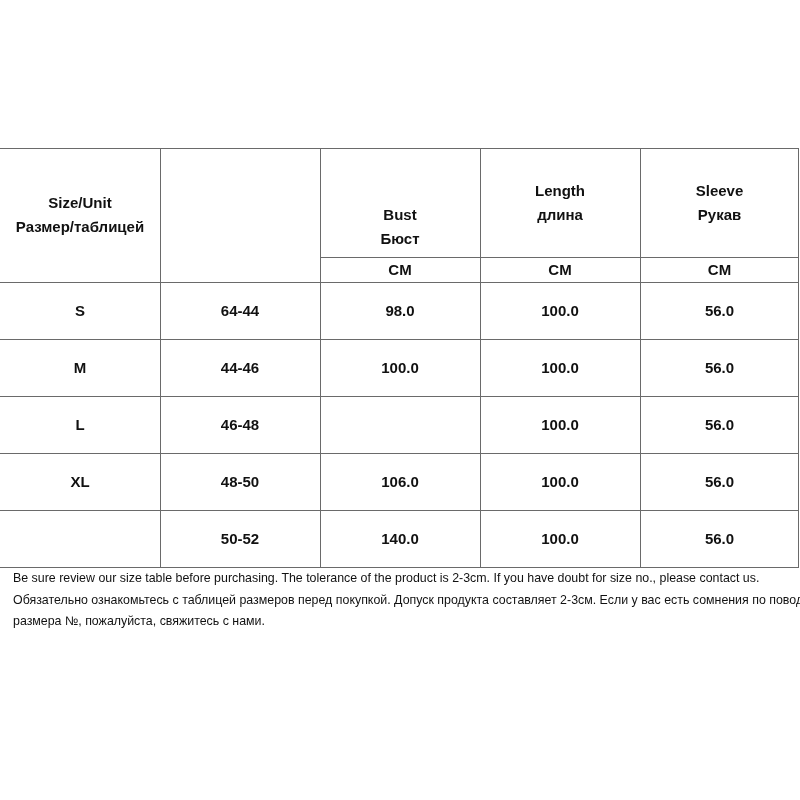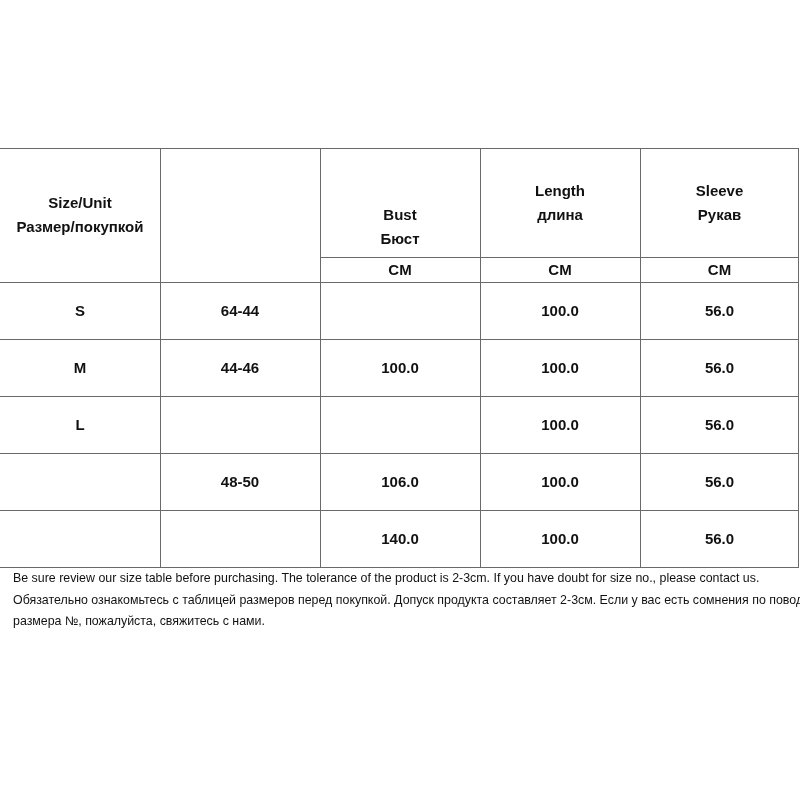--- a/index.html
+++ b/index.html
@@ -30,58 +30,62 @@
     <div class="hline" style="top:419px;width:799px"></div>
 
     <div class="vline" style="left:160px;top:0;height:420px"></div>
     <div class="vline" style="left:320px;top:0;height:420px"></div>
     <div class="vline" style="left:480px;top:0;height:420px"></div>
     <div class="vline" style="left:640px;top:0;height:420px"></div>
     <div class="vline" style="left:798px;top:0;height:420px"></div>
 
     <div class="cell" style="left:0;top:0;width:160px;height:134px">
       <span>Size/Unit</span>
-      <span>Размер/покупкой</span>
+      <span>Размер/таблицей</span>
     </div>
     <div class="cell" style="left:320px;top:8px;width:160px;height:109px;padding-top:16px">
       <span>Bust</span>
       <span>Бюст</span>
     </div>
     <div class="cell" style="left:640px;top:0;width:159px;height:109px">
       <span>Sleeve</span>
       <span>Рукав</span>
     </div>
     <div class="cell" style="left:480px;top:0;width:160px;height:109px">
       <span>Length</span>
       <span>длина</span>
     </div>
     <div class="cell" style="left:320px;top:109px;width:160px;height:25px">CM</div>
     <div class="cell" style="left:480px;top:109px;width:160px;height:25px">CM</div>
     <div class="cell" style="left:640px;top:109px;width:159px;height:25px">CM</div>
 
     <div class="cell" style="left:0;top:134px;width:160px;height:57px">S</div>
     <div class="cell" style="left:160px;top:134px;width:160px;height:57px">64-44</div>
+    <div class="cell" style="left:320px;top:134px;width:160px;height:57px">98.0</div>
     <div class="cell" style="left:480px;top:134px;width:160px;height:57px">100.0</div>
     <div class="cell" style="left:640px;top:134px;width:159px;height:57px">56.0</div>
 
     <div class="cell" style="left:0;top:191px;width:160px;height:57px">M</div>
     <div class="cell" style="left:160px;top:191px;width:160px;height:57px">44-46</div>
     <div class="cell" style="left:320px;top:191px;width:160px;height:57px">100.0</div>
     <div class="cell" style="left:480px;top:191px;width:160px;height:57px">100.0</div>
     <div class="cell" style="left:640px;top:191px;width:159px;height:57px">56.0</div>
 
     <div class="cell" style="left:0;top:248px;width:160px;height:57px">L</div>
+    <div class="cell" style="left:160px;top:248px;width:160px;height:57px">46-48</div>
     <div class="cell" style="left:480px;top:248px;width:160px;height:57px">100.0</div>
     <div class="cell" style="left:640px;top:248px;width:159px;height:57px">56.0</div>
 
+    <div class="cell" style="left:0;top:305px;width:160px;height:57px">XL</div>
     <div class="cell" style="left:160px;top:305px;width:160px;height:57px">48-50</div>
     <div class="cell" style="left:320px;top:305px;width:160px;height:57px">106.0</div>
     <div class="cell" style="left:480px;top:305px;width:160px;height:57px">100.0</div>
     <div class="cell" style="left:640px;top:305px;width:159px;height:57px">56.0</div>
 
+    <div class="cell" style="left:160px;top:362px;width:160px;height:57px">50-52</div>
     <div class="cell" style="left:320px;top:362px;width:160px;height:57px">140.0</div>
     <div class="cell" style="left:480px;top:362px;width:160px;height:57px">100.0</div>
     <div class="cell" style="left:640px;top:362px;width:159px;height:57px">56.0</div>
   </div>
 </div>
 
 <div class="notes">
   <div>Be sure review our size table before purchasing. The tolerance of the product is 2-3cm. If you have doubt for size no., please contact us.</div>
   <div>Обязательно ознакомьтесь с таблицей размеров перед покупкой. Допуск продукта составляет 2-3см. Если у вас есть сомнения по поводу</div>
   <div>размера №, пожалуйста, свяжитесь с нами.</div>

